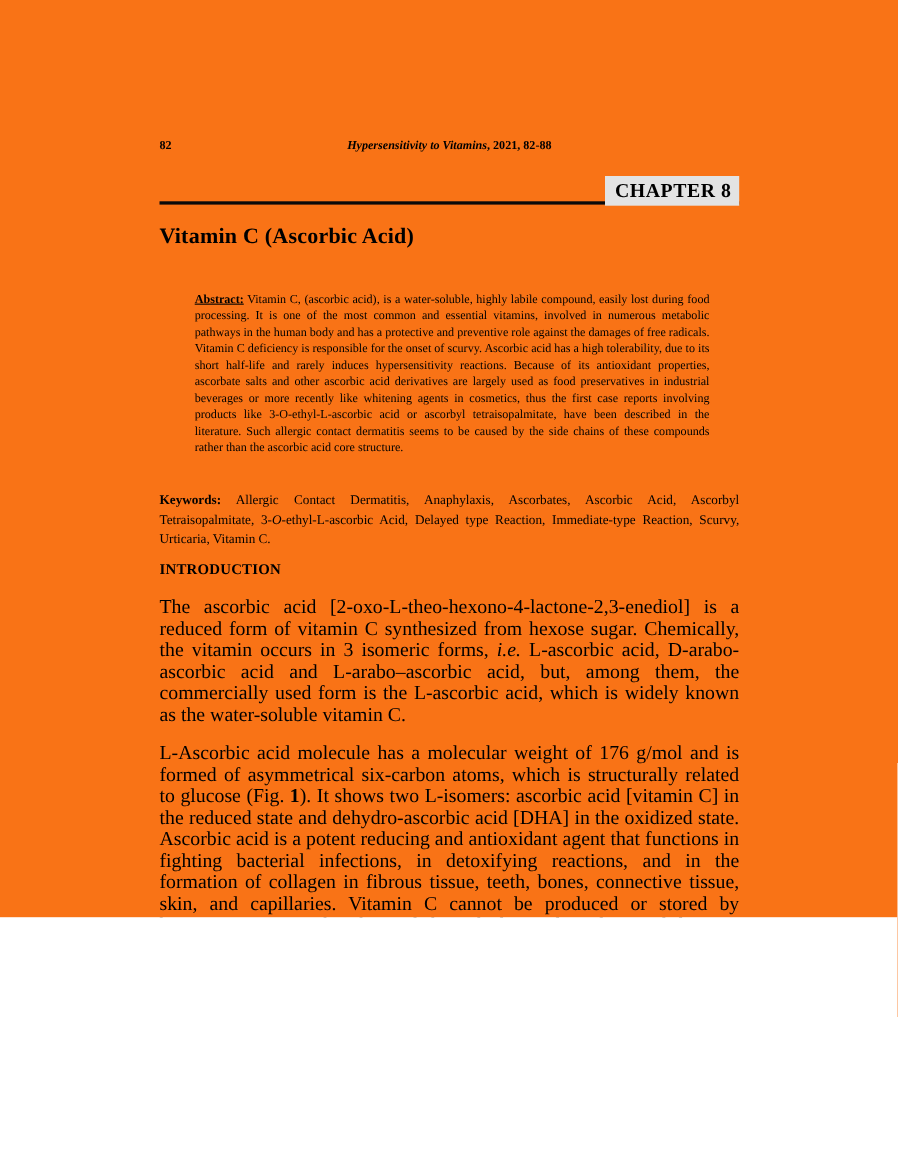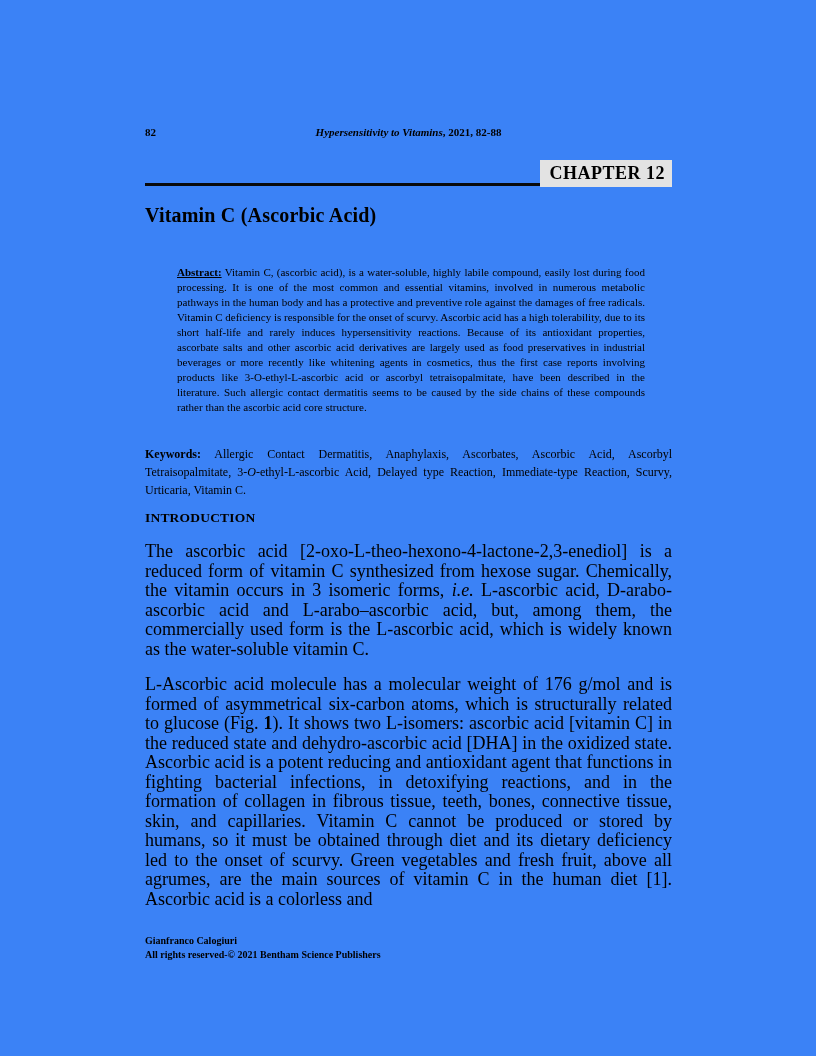--- a/index.html
+++ b/index.html
@@ -3,22 +3,22 @@
 <meta charset="utf-8">
 <style>
   html, body {
     margin: 0;
     padding: 0;
     background: #ffffff;
   }
   .page {
     position: relative;
     width: 816px;
-    height: 1056px;
-    background: #3b82f6;
+    height: 834px;
+    background: #f97316;
     font-family: "Liberation Serif", "DejaVu Serif", serif;
     color: #000000;
     overflow: hidden;
   }
   .content {
     position: absolute;
     left: 145px;
     top: 126px;
     width: 527px;
   }
@@ -114,21 +114,21 @@
 
 <div class="page">
   <div class="content">
 
     <div class="header-row">
       <span class="page-number">82</span>
       <span class="running-title"><span class="rt-italic">Hypersensitivity to Vitamins</span><span>, 2021, 82-88</span></span>
     </div>
 
     <div class="chapter-row">
-      <span class="chapter-badge">CHAPTER 12</span>
+      <span class="chapter-badge">CHAPTER 8</span>
     </div>
 
     <h1 class="doc-title">Vitamin C (Ascorbic Acid)</h1>
 
     <p class="abstract"><b>Abstract:</b> <span>Vitamin C, (ascorbic acid), is a water-soluble, highly labile compound, easily lost during food processing. It is one of the most common and essential vitamins, involved in numerous metabolic pathways in the human body and has a protective and preventive role against the damages of free radicals. Vitamin C deficiency is responsible for the onset of scurvy. Ascorbic acid has a high tolerability, due to its short half-life and rarely induces hypersensitivity reactions. Because of its antioxidant properties, ascorbate salts and other ascorbic acid derivatives are largely used as food preservatives in industrial beverages or more recently like whitening agents in cosmetics, thus the first case reports involving products like 3-O-ethyl-L-ascorbic acid or ascorbyl tetraisopalmitate, have been described in the literature. Such allergic contact dermatitis seems to be caused by the side chains of these compounds rather than the ascorbic acid core structure.</span></p>
 
     <p class="keywords"><b>Keywords:</b> <span>Allergic Contact Dermatitis, Anaphylaxis, Ascorbates, Ascorbic Acid, Ascorbyl Tetraisopalmitate, 3-</span><span class="kw-italic">O</span><span>-ethyl-L-ascorbic Acid, Delayed type Reaction, Immediate-type Reaction, Scurvy, Urticaria, Vitamin C.</span></p>
 
     <h2 class="section-heading">INTRODUCTION</h2>
 

